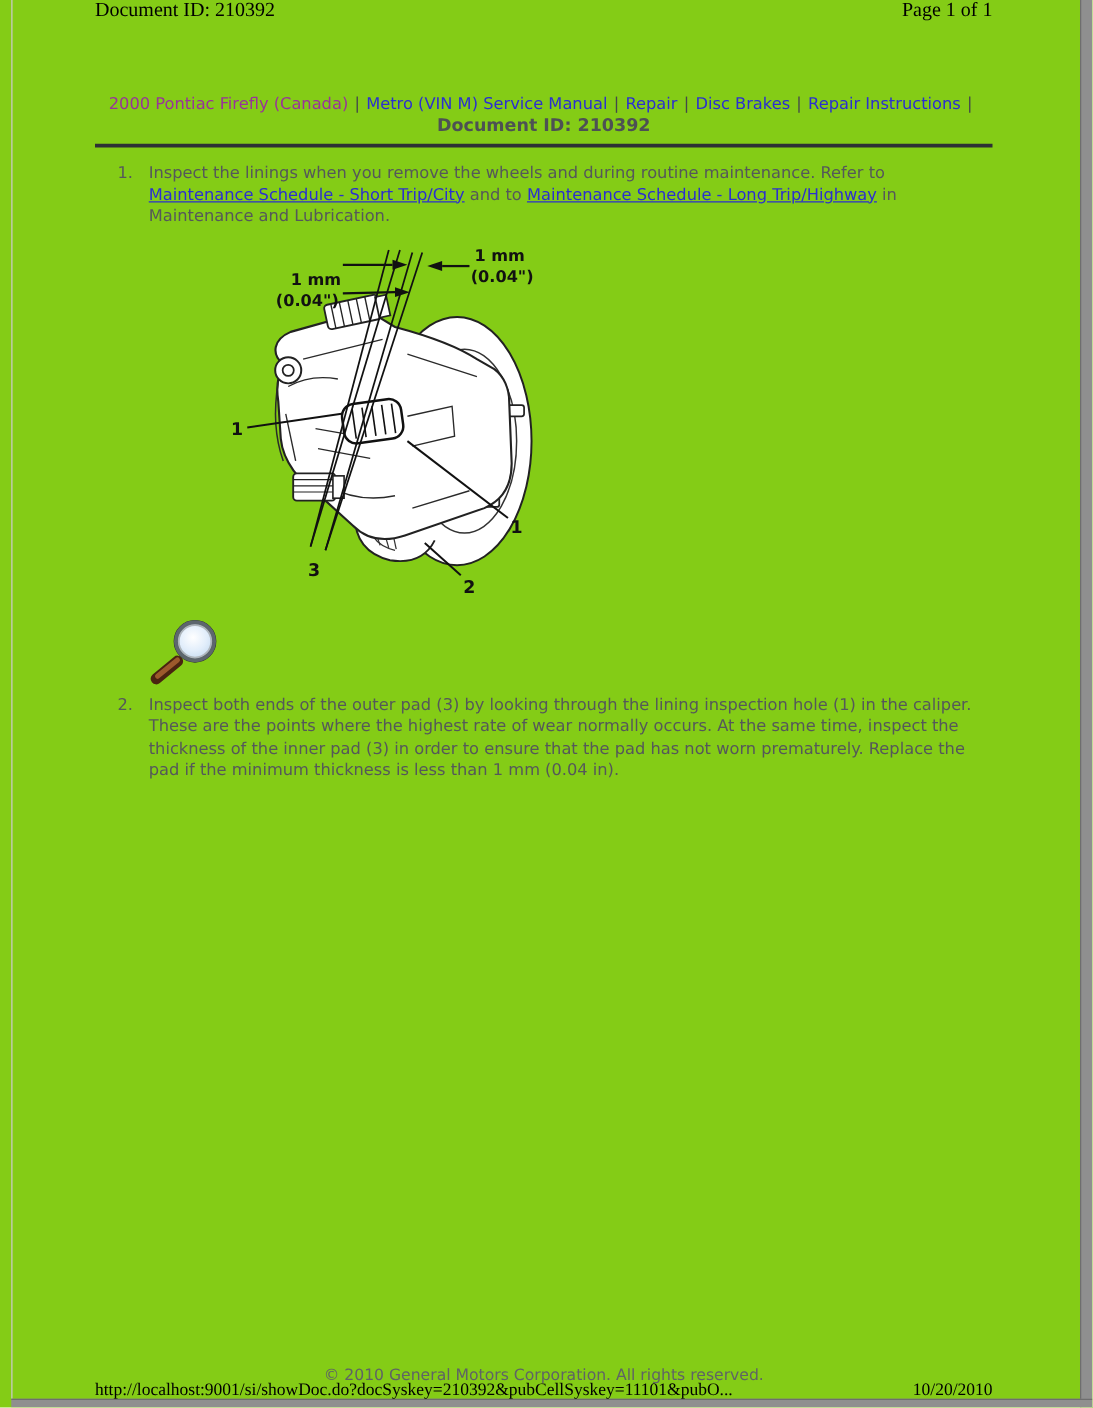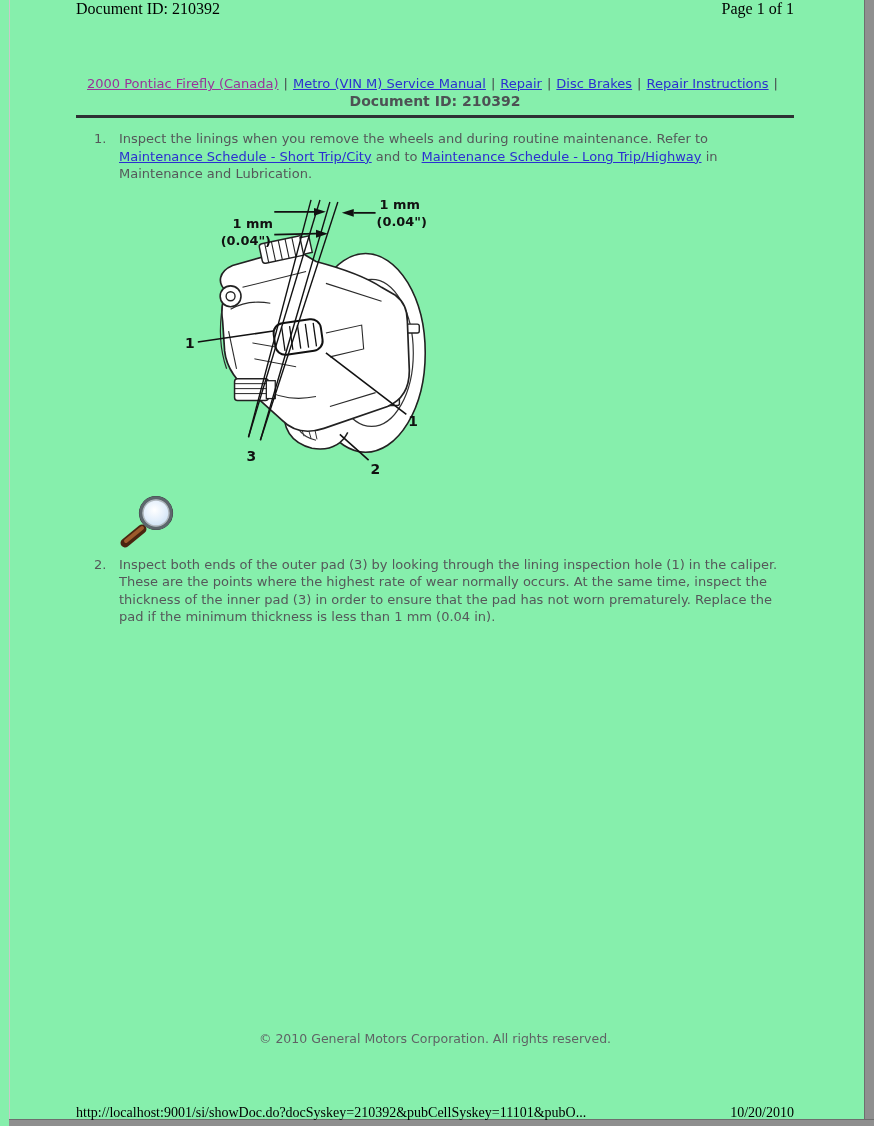--- a/index.html
+++ b/index.html
@@ -1,18 +1,18 @@
 <!DOCTYPE html>
 <html><head>
 <meta charset="utf-8">
 <style>
   * { margin:0; padding:0; box-sizing:border-box; }
   html,body { background:#ffffff; }
   .page {
-    position:relative; width:874px; height:1126px; background:#86efac;
+    position:relative; width:874px; height:1126px; background:#84cc16;
     font-family:"DejaVu Sans", sans-serif; overflow:hidden;
   }
   
   .frame-left  { position:absolute; left:9px; top:0; width:1px; height:1119px; background:#c9c9c9; }
   .frame-right { position:absolute; left:864px; top:0; width:10px; height:1126px; background:#8f8f8f; border-left:1px solid #6e6e6e; }
   .frame-bottom{ position:absolute; left:9px; top:1119px; width:865px; height:7px; background:#8f8f8f; border-top:1px solid #6e6e6e; }
 
   
   .print-header {
     position:absolute; left:76px; top:-1px; width:718px;
@@ -21,41 +21,41 @@
   }
   .print-footer {
     position:absolute; left:76px; top:1103px; width:718px;
     display:flex; justify-content:space-between;
     font-family:"Liberation Serif", serif; font-size:14px; line-height:19px; color:#000;
   }
 
   .content { position:absolute; left:76px; top:76px; width:718px; color:#55585a; }
 
   .breadcrumb { text-align:center; font-size:13px; line-height:16px; }
-  .breadcrumb a { text-decoration:underline; cursor:pointer; }
+  .breadcrumb a { cursor:pointer; }
   .crumb-link { color:#2b2fd0; }
   .crumb-link.visited { color:#993399; }
   .crumb-sep { color:#44484b; margin:0 5px; }
 
   .doc-id { text-align:center; font-weight:bold; font-size:14px; color:#4d5154; margin-top:1px; }
 
   .rule { height:3px; background:#2e3134; border:0; margin-top:6px; }
 
   .page-title { font-size:23px; font-weight:bold; color:#53575a; margin-top:9px; letter-spacing:0.2px; }
 
   .step { display:flex; margin-top:12px; font-size:13px; line-height:17.5px; color:#55585a; }
   .step-num { margin-left:18px; width:15px; flex:none; }
   .step-text { margin-left:10px; width:676px; }
   .step-text a { color:#2b2fd0; text-decoration:underline; cursor:pointer; }
 
   .figure-wrap { margin:9px 0 0 88px; width:300px; height:288px;text-decoration:underline; }
   .magnifier-wrap { margin:14px 0 0 42px; width:64px; height:56px; cursor:pointer; }
 
   .copyright {
-    position:absolute; left:76px; top:1031px; width:718px; text-align:center;
+    position:absolute; left:76px; top:1092px; width:718px; text-align:center;
     font-size:12.5px; color:#5f6365;
   }
 
   svg text.dim-label { font:bold 13px "DejaVu Sans", sans-serif; fill:#111; }
   svg text.callout   { font:bold 14px "DejaVu Sans", sans-serif; fill:#111; }
 </style>
 </head>
 <body>
 
 <div class="page">

